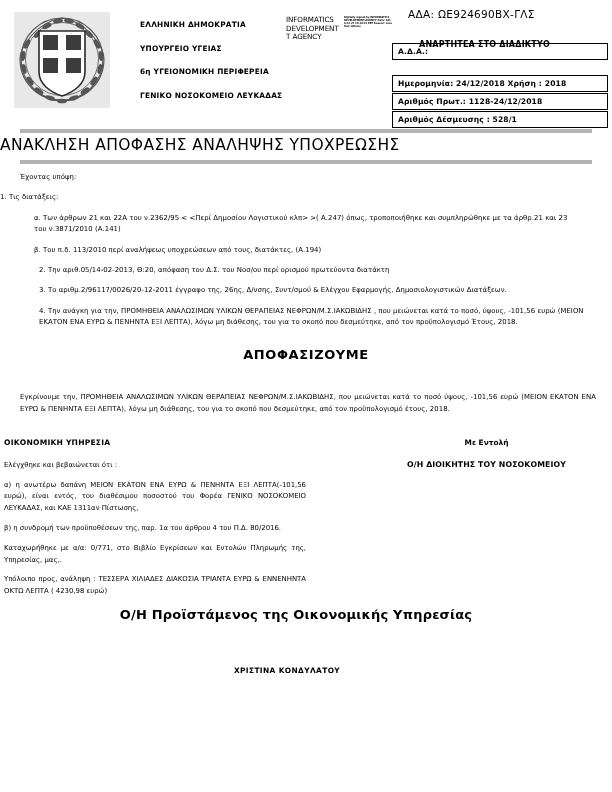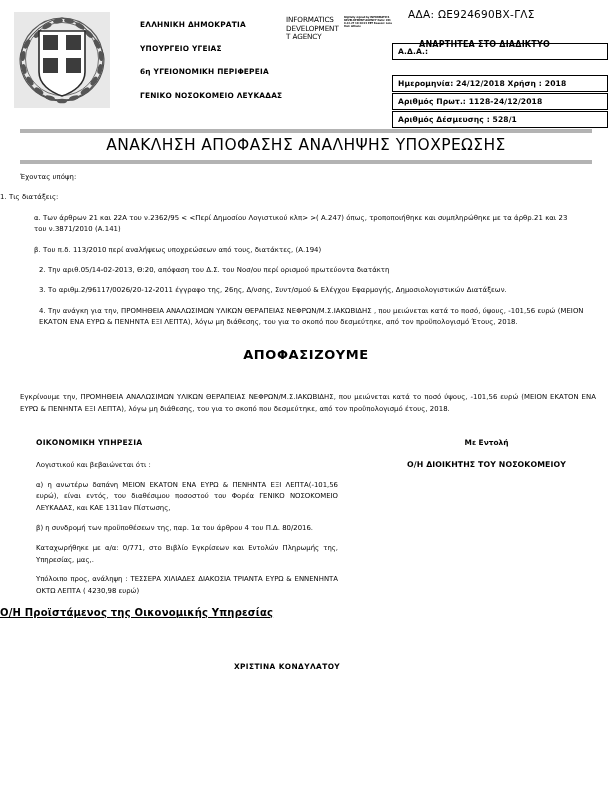--- a/index.html
+++ b/index.html
@@ -125,21 +125,21 @@
   }
   .rule-top    { top: 129px; }
   .rule-bottom { top: 160px; }
 
   
   .doc-title {
     position: absolute;
     left: 0;
     top: 136px;
     width: 612px;
-    text-align: center;
+    text-align: left;
     font-size: 15.5px;
     letter-spacing: 0.4px;
     font-weight: normal;
   }
 
   
   .body-area {
     position: absolute;
     left: 0;
     top: 172px;
@@ -166,21 +166,21 @@
   .p-decide {
     padding-left: 20px;
     padding-right: 16px;
     text-align: justify;
   }
 
   
   .cols {
     position: relative;
     margin-top: 22px;
-    padding-left: 36px;
+    padding-left: 4px;
   }
   .col-left {
     width: 310px;
   }
   .col-right {
     position: absolute;
     right: 18px;
     top: 0;
     width: 215px;
     text-align: center;
@@ -205,26 +205,26 @@
     font-weight: bold;
     margin-bottom: 13px;
   }
   .governor {
     font-size: 7.8px;
     font-weight: bold;
     letter-spacing: 0.1px;
   }
 
   .fin-signature {
-    font-size: 10px;
+    text-align: center;
+    font-size: 13px;
     font-weight: bold;
     letter-spacing: 0.2px;
     margin-top: 9px;
     padding-right: 20px;
-    text-decoration: underline;
   }
   .signer-name {
     text-align: center;
     font-size: 7.4px;
     font-weight: bold;
     letter-spacing: 0.4px;
     margin-top: 44px;
     padding-right: 38px;
   }
 </style>
@@ -319,21 +319,21 @@
     <p class="para p-item">3. Το αριθμ.2/96117/0026/20-12-2011 έγγραφο της, 26ης, Δ/νσης, Συντ/σμού &amp; Ελέγχου Εφαρμογής, Δημοσιολογιστικών Διατάξεων.</p>
     <p class="para p-item">4. Την ανάγκη για την, ΠΡΟΜΗΘΕΙΑ ΑΝΑΛΩΣΙΜΩΝ ΥΛΙΚΩΝ ΘΕΡΑΠΕΙΑΣ ΝΕΦΡΩΝ/Μ.Σ.ΙΑΚΩΒΙΔΗΣ , που μειώνεται κατά το ποσό, ύψους, -101,56 ευρώ (ΜΕΙΟΝ ΕΚΑΤΟΝ ΕΝΑ ΕΥΡΩ &amp; ΠΕΝΗΝΤΑ ΕΞΙ ΛΕΠΤΑ), λόγω μη διάθεσης, του για το σκοπό που δεσμεύτηκε, από τον προϋπολογισμό Έτους, 2018.</p>
 
     <div class="decision-head">ΑΠΟΦΑΣΙΖΟΥΜΕ</div>
     <p class="para p-decide">Εγκρίνουμε την, ΠΡΟΜΗΘΕΙΑ ΑΝΑΛΩΣΙΜΩΝ ΥΛΙΚΩΝ ΘΕΡΑΠΕΙΑΣ ΝΕΦΡΩΝ/Μ.Σ.ΙΑΚΩΒΙΔΗΣ, που μειώνεται κατά το ποσό  ύψους, -101,56 ευρώ (ΜΕΙΟΝ ΕΚΑΤΟΝ ΕΝΑ ΕΥΡΩ &amp; ΠΕΝΗΝΤΑ ΕΞΙ ΛΕΠΤΑ), λόγω μη διάθεσης, του για το σκοπό που δεσμεύτηκε, από τον προϋπολογισμό έτους, 2018.</p>
 
     <div class="cols">
 
       <div class="col-left">
         <div class="sec-head">ΟΙΚΟΝΟΜΙΚΗ ΥΠΗΡΕΣΙΑ</div>
-        <div class="sec-line">Λογιστικού και βεβαιώνεται ότι :</div>
+        <div class="sec-line">Ελέγχθηκε και βεβαιώνεται ότι :</div>
         <div class="sec-line just">α) η ανωτέρω δαπάνη ΜΕΙΟΝ  ΕΚΑΤΟΝ  ΕΝΑ  ΕΥΡΩ  &amp;  ΠΕΝΗΝΤΑ  ΕΞΙ ΛΕΠΤΑ(-101,56 ευρώ), είναι εντός, του διαθέσιμου ποσοστού του Φορέα ΓΕΝΙΚΟ ΝΟΣΟΚΟΜΕΙΟ ΛΕΥΚΑΔΑΣ, και ΚΑΕ 1311αν Πίστωσης,</div>
         <div class="sec-line just">β) η συνδρομή των προϋποθέσεων της, παρ. 1α του άρθρου 4 του Π.Δ. 80/2016.</div>
         <div class="sec-line just">Καταχωρήθηκε  με  α/α:  0/771,  στο  Βιβλίο  Εγκρίσεων  και  Εντολών Πληρωμής της, Υπηρεσίας, μας,.</div>
         <div class="sec-line just">Υπόλοιπο προς, ανάληψη : ΤΕΣΣΕΡΑ ΧΙΛΙΑΔΕΣ ΔΙΑΚΟΣΙΑ ΤΡΙΑΝΤΑ ΕΥΡΩ &amp; ΕΝΝΕΝΗΝΤΑ ΟΚΤΩ ΛΕΠΤΑ (  4230,98 ευρώ)</div>
       </div>
 
       <div class="col-right">
         <div class="by-order">Με Εντολή</div>
         <div class="governor">Ο/Η ΔΙΟΙΚΗΤΗΣ ΤΟΥ ΝΟΣΟΚΟΜΕΙΟΥ</div>
       </div>

